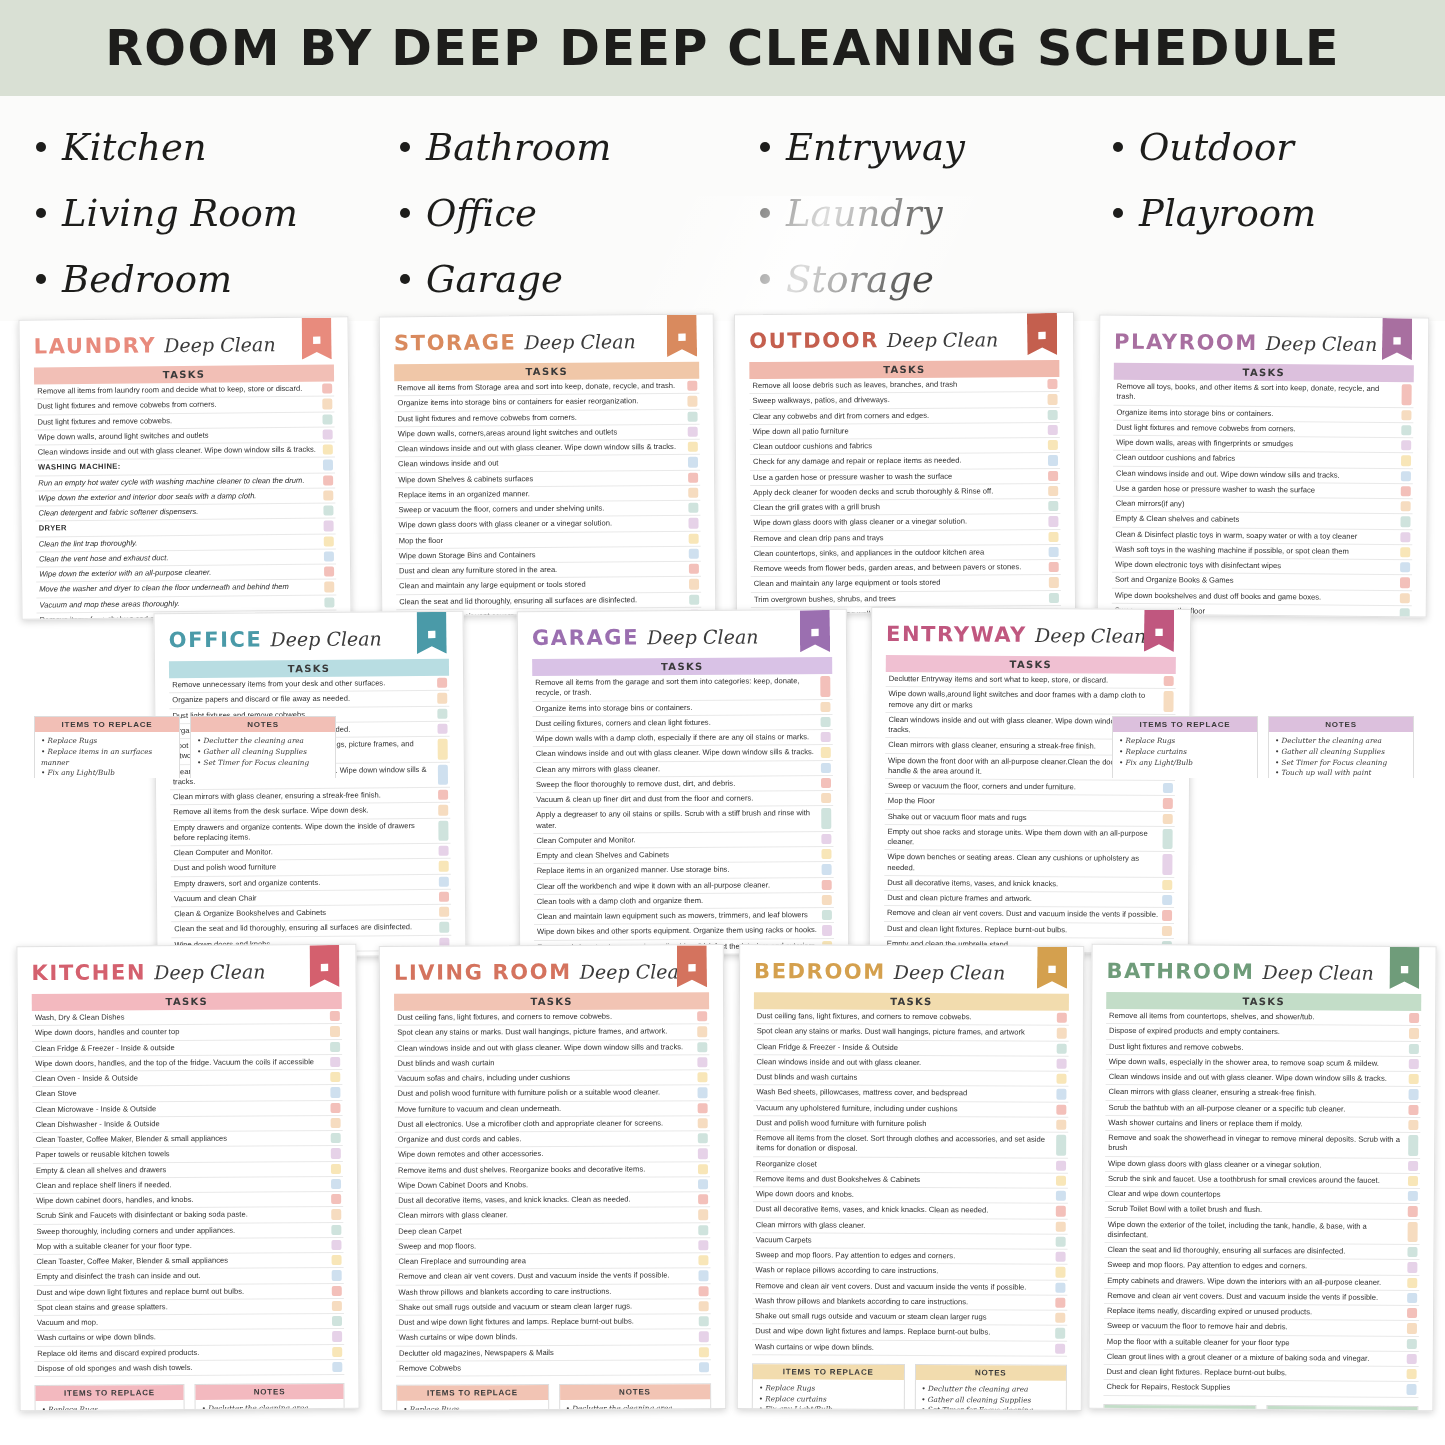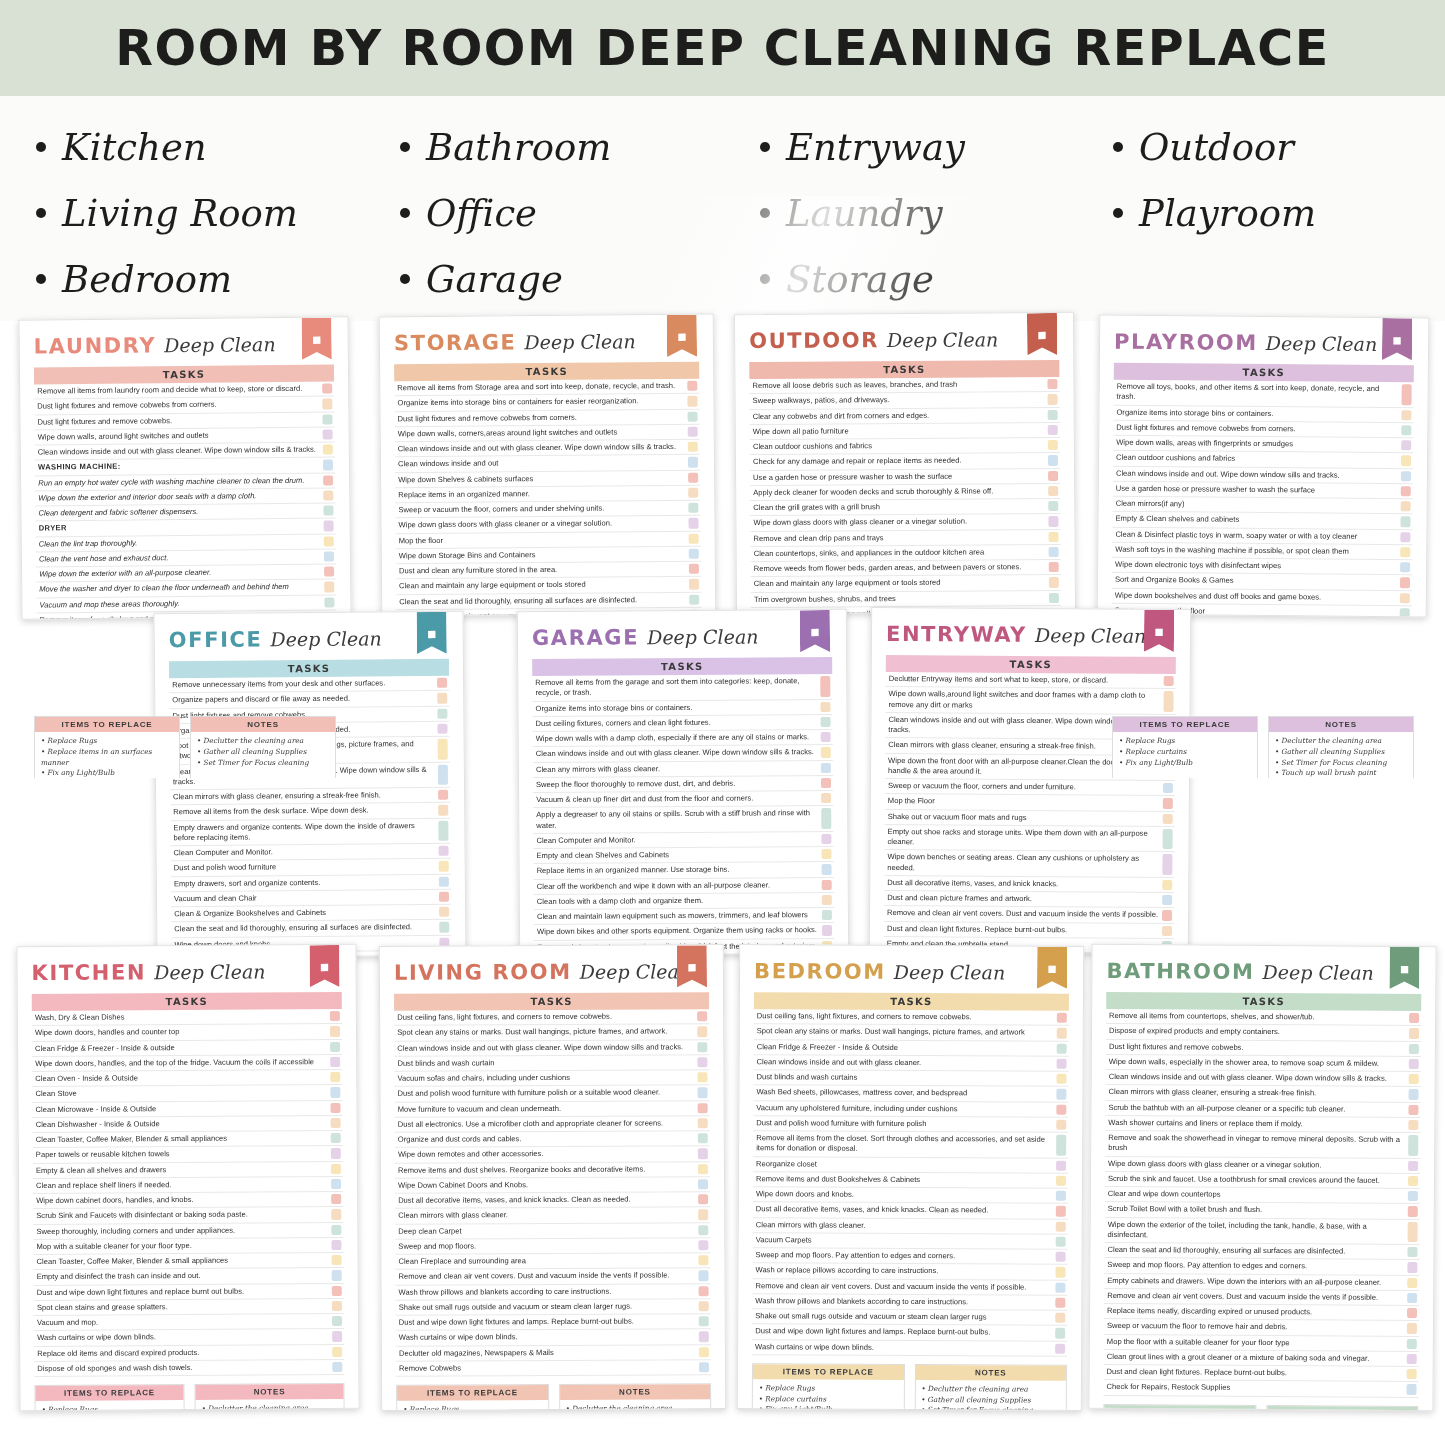--- a/index.html
+++ b/index.html
@@ -130,21 +130,21 @@
     font-family:"DejaVu Serif", serif;
     font-style:italic; font-size:7.2px; color:#3a3a3a;
     line-height:1.5;
   }
   .fb-body div::before { content:"• "; }
 </style>
 </head>
 <body>
 
 <div class="banner">
-  <h1>ROOM BY ROOM DEEP CLEANING REPLACE</h1>
+  <h1>ROOM BY DEEP DEEP CLEANING SCHEDULE</h1>
 </div>
 
 <div class="roomlist">
   <div class="roomcol" style="left:36px;">
     <div class="ritem">
         <span class="bullet"></span>
         <span>Kitchen</span>
       </div>
     <div class="ritem">
         <span class="bullet"></span>
@@ -1243,18 +1243,18 @@
             <div>Replace curtains</div>
             <div>Fix any Light/Bulb</div>
           </div>
         </div>
         <div class="fb" style="background:#fff;">
           <div class="fb-head" style="background:#dcc0dd">NOTES</div>
           <div class="fb-body">
             <div>Declutter the cleaning area</div>
             <div>Gather all cleaning Supplies</div>
             <div>Set Timer for Focus cleaning</div>
-            <div>Touch up wall brush paint</div>
+            <div>Touch up wall with paint</div>
           </div>
         </div>
       </div>
     </div>
   </div>
 
 </body></html>

